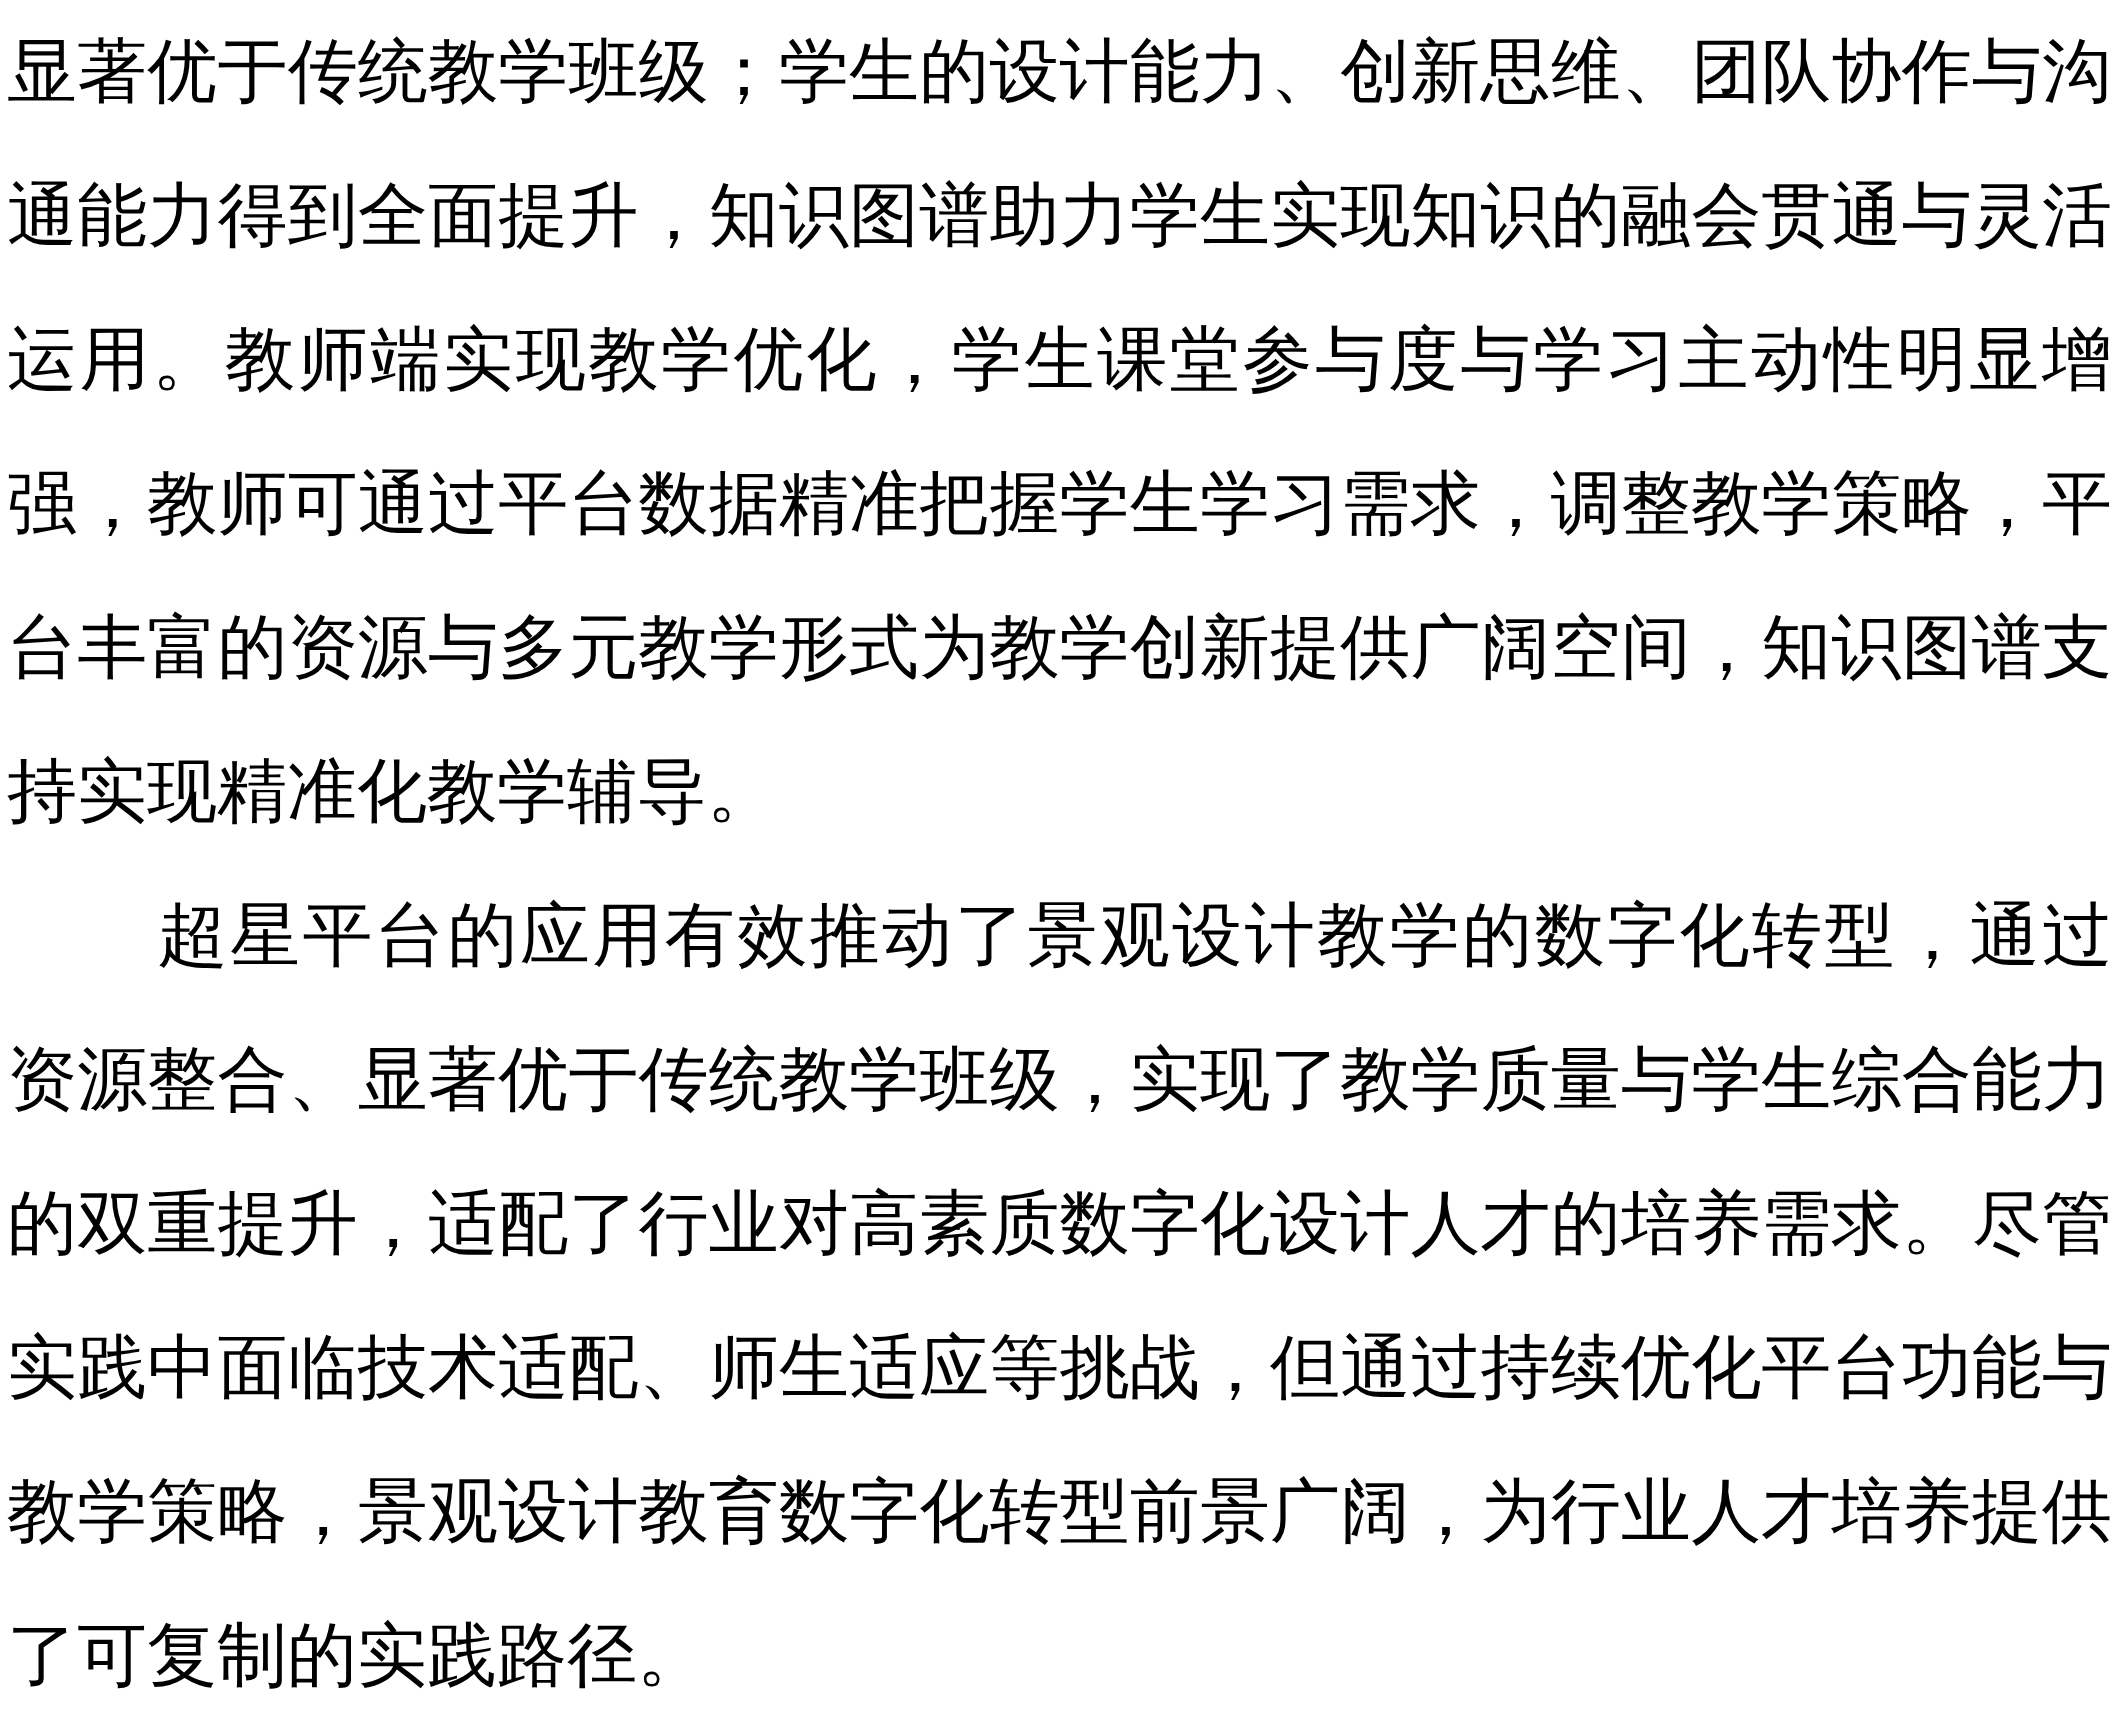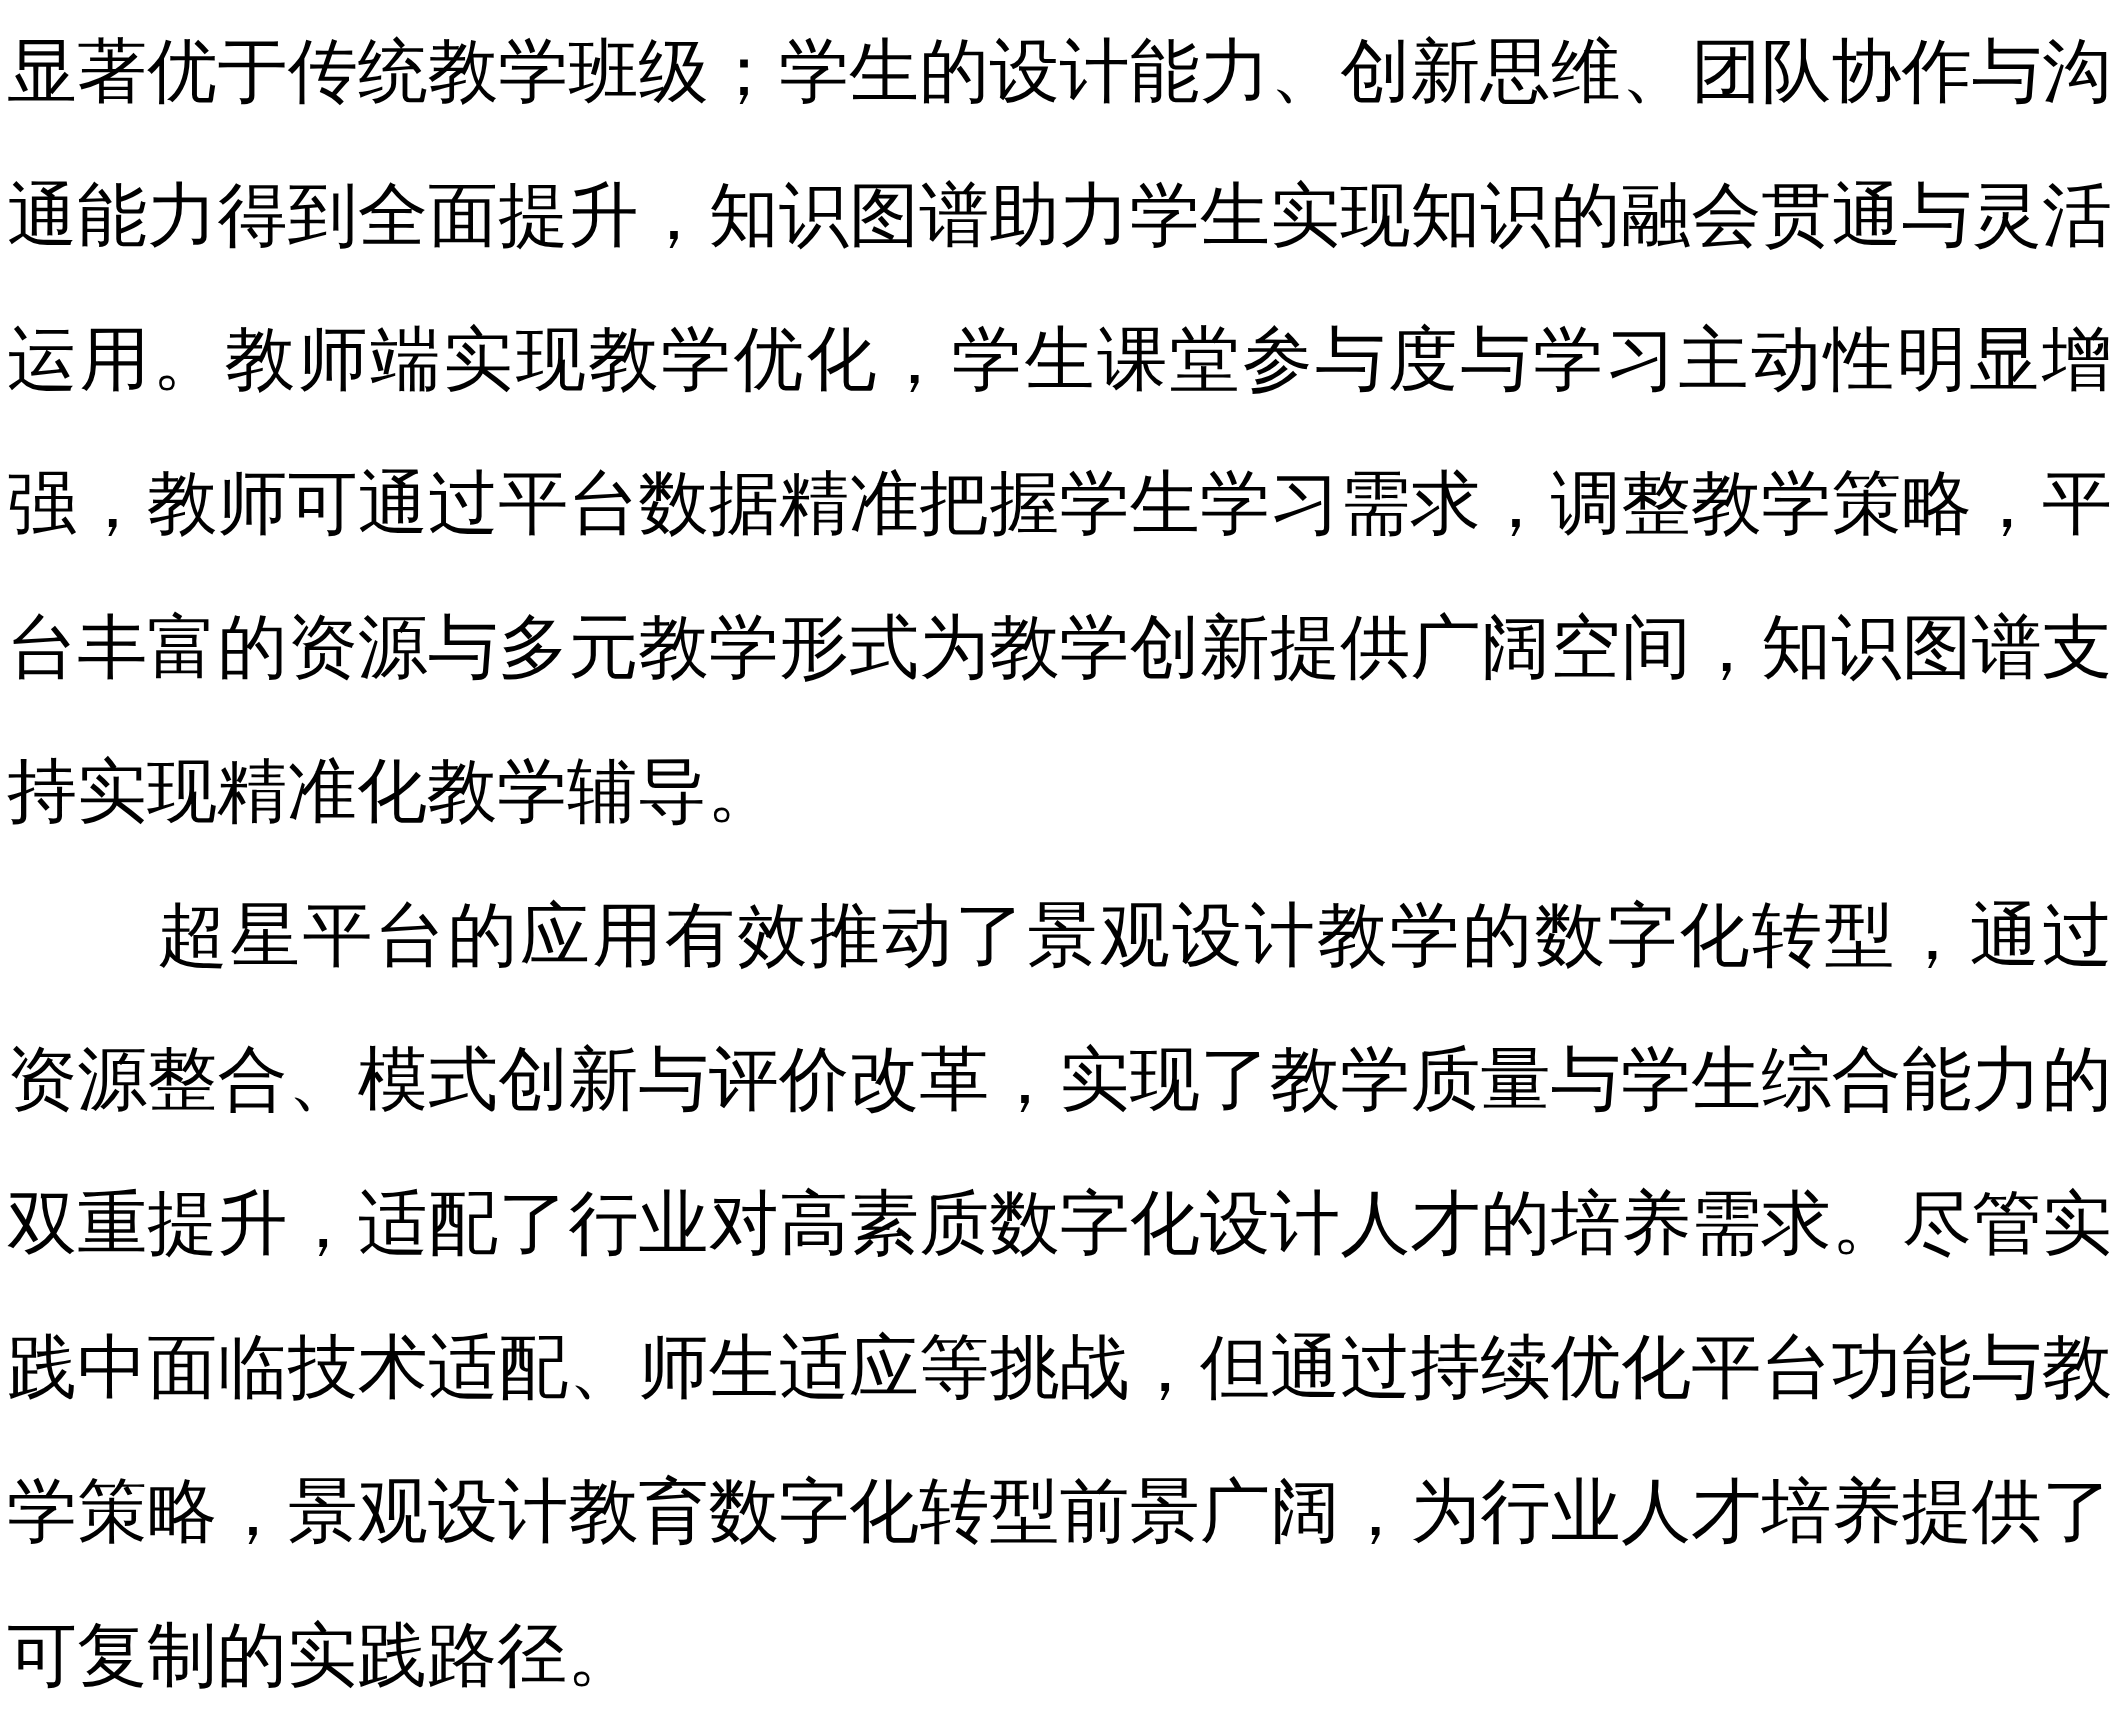--- a/index.html
+++ b/index.html
@@ -33,15 +33,15 @@
   }
   .para.indent {
     text-indent: 2.15em;
   }
 </style>
 </head>
 <body>
 
 <div class="page">
   <p class="para no-indent">显著优于传统教学班级；学生的设计能力、创新思维、团队协作与沟通能力得到全面提升，知识图谱助力学生实现知识的融会贯通与灵活运用。教师端实现教学优化，学生课堂参与度与学习主动性明显增强，教师可通过平台数据精准把握学生学习需求，调整教学策略，平台丰富的资源与多元教学形式为教学创新提供广阔空间，知识图谱支持实现精准化教学辅导。</p>
-  <p class="para indent">超星平台的应用有效推动了景观设计教学的数字化转型，通过资源整合、模式创新与评价改革，实现了教学质量与学生综合能力的双重提升，适配了行业对高素质数字化设计人才的培养需求。尽管实践中面临技术适配、师生适应等挑战，但通过持续优化平台功能与教学策略，景观设计教育数字化转型前景广阔，为行业人才培养提供了可复制的实践路径。</p>
+  <p class="para indent">超星平台的应用有效推动了景观设计教学的数字化转型，通过资源整合、显著优于传统教学班级，实现了教学质量与学生综合能力的双重提升，适配了行业对高素质数字化设计人才的培养需求。尽管实践中面临技术适配、师生适应等挑战，但通过持续优化平台功能与教学策略，景观设计教育数字化转型前景广阔，为行业人才培养提供了可复制的实践路径。</p>
 </div>
 
 
 </body></html>

